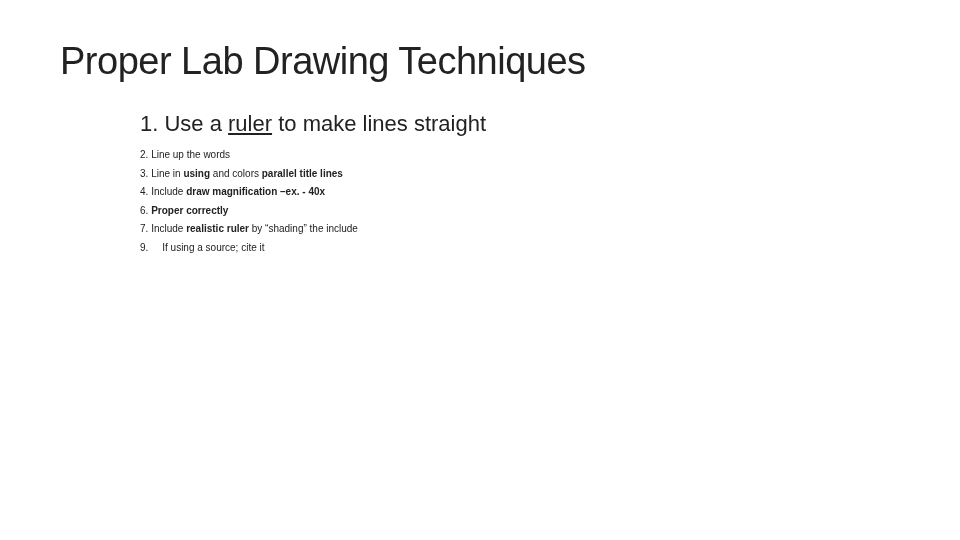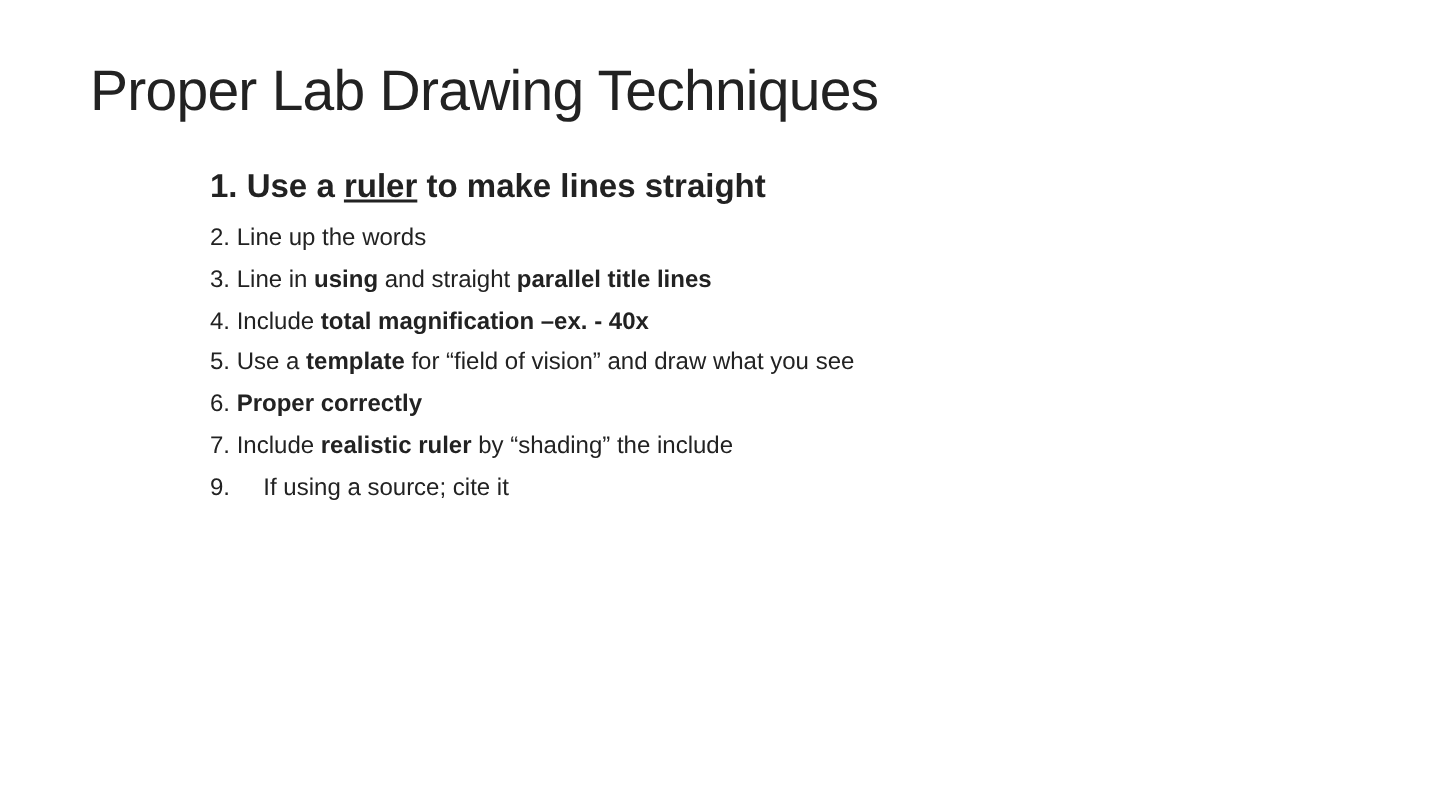--- a/index.html
+++ b/index.html
@@ -36,35 +36,34 @@
       padding-left: 80px;
       display: flex;
       flex-direction: column;
       gap: 0px;
     }
 
     .item-1 {
       font-size: 22px;
       color: #222;
       margin-bottom: 10px;
-      font-weight: bold;
     }
 
     .item-1 .ruler-text {
       text-decoration: underline;
     }
 
     .list-items {
       display: flex;
       flex-direction: column;
       gap: 3px;
     }
 
     .list-item {
-      font-size: 16px;
+      font-size: 10px;
       color: #222;
       line-height: 1.55;
     }
 
     .bold {
       font-weight: 700;
     }
   </style>
 </head>
 <body>
@@ -80,32 +79,28 @@
 
     <div class="list-items">
 
       <div class="list-item">
         <span>2.</span>
         <span> Line up the words</span>
       </div>
 
       <div class="list-item">
         <span>3.</span>
-        <span> Line in </span><span class="bold">using</span><span> and straight </span><span class="bold">parallel title lines</span>
+        <span> Line in </span><span class="bold">using</span><span> and colors </span><span class="bold">parallel title lines</span>
       </div>
 
       <div class="list-item">
         <span>4.</span>
-        <span> Include </span><span class="bold">total magnification –ex. - 40x</span>
+        <span> Include </span><span class="bold">draw magnification –ex. - 40x</span>
       </div>
 
-      <div class="list-item">
-        <span>5.</span>
-        <span> Use a </span><span class="bold">template</span><span> for “field of vision” and draw what you see</span>
-      </div>
 
       <div class="list-item">
         <span>6.</span>
         <span class="bold"> Proper correctly</span>
       </div>
 
       <div class="list-item">
         <span>7.</span>
         <span> Include </span><span class="bold">realistic ruler</span><span> by “shading” the include</span>
       </div>

